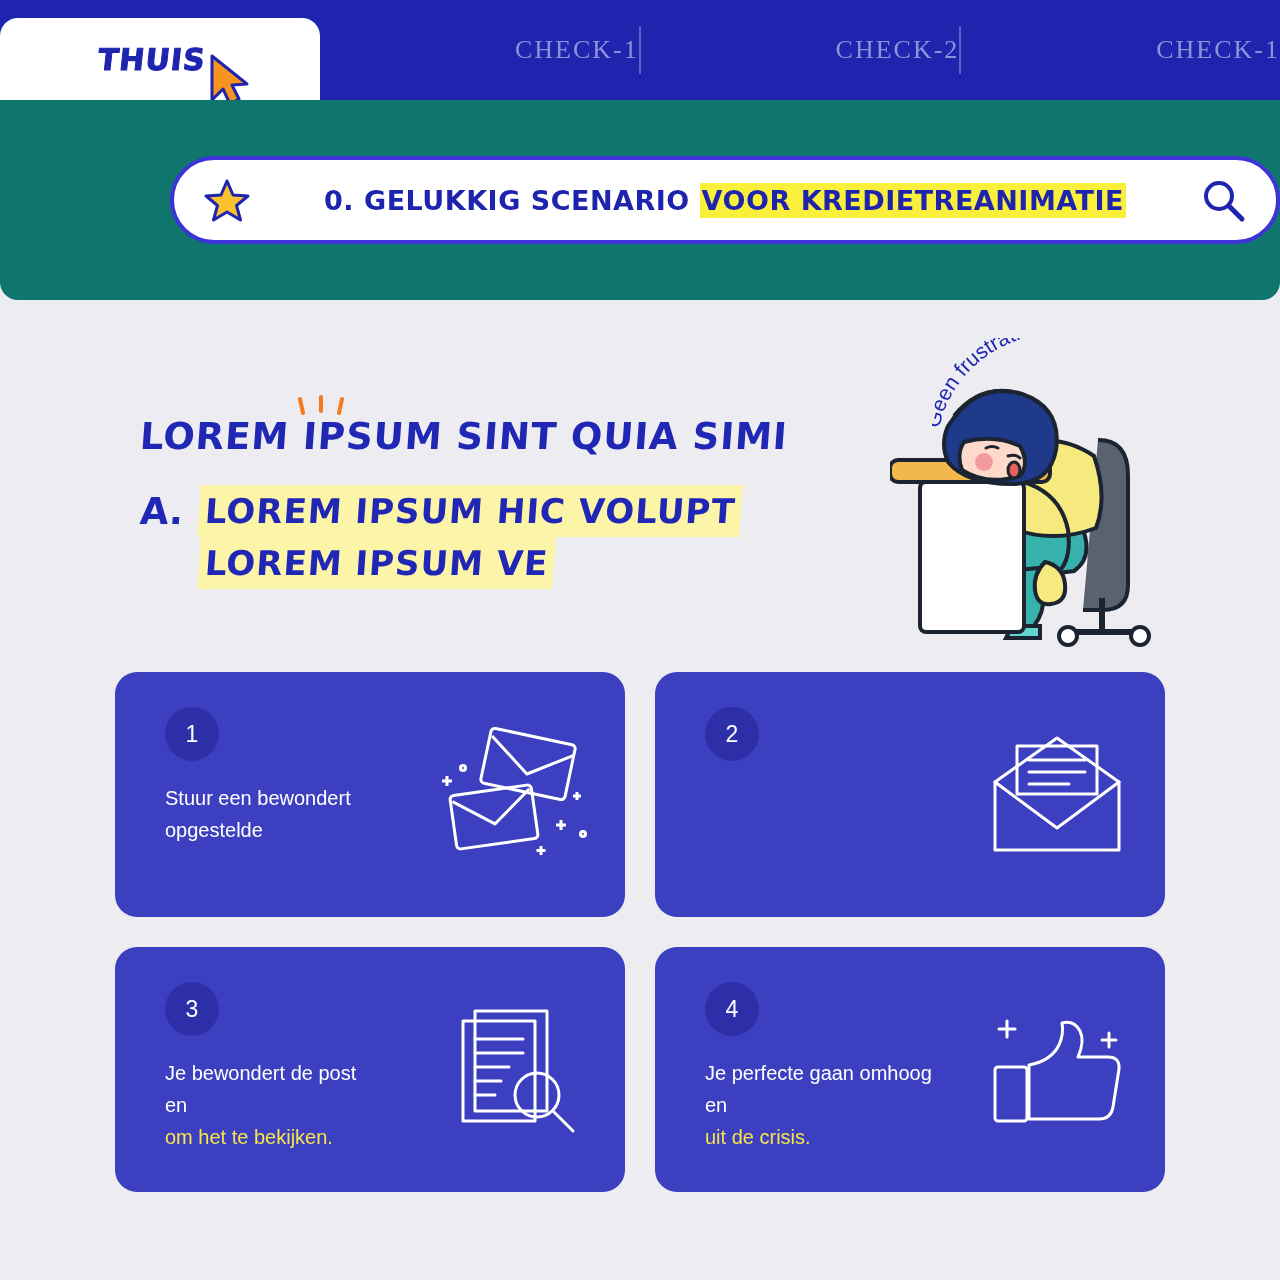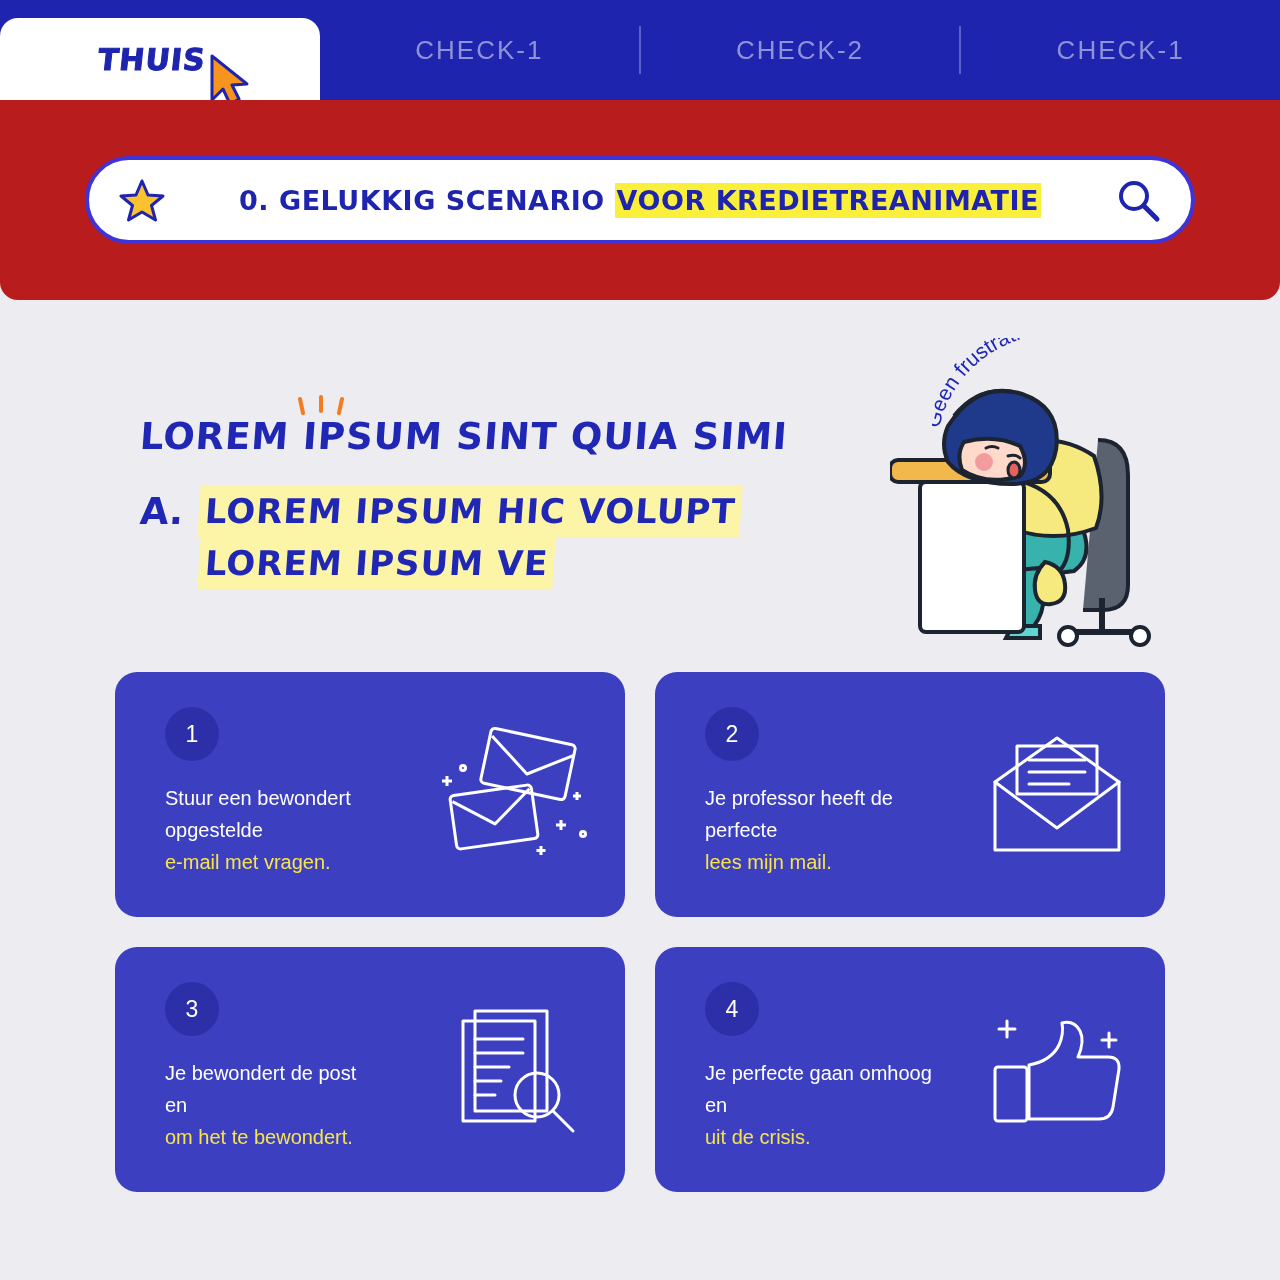--- a/index.html
+++ b/index.html
@@ -39,38 +39,38 @@
     position: absolute;
     left: 208px; top: 36px;
     width: 44px; height: 52px;
   }
   .tabs-rest {
     flex: 1; height: 100px;
     display: flex; align-items: center;
   }
   .tab-item {
     flex: 1;
-    text-align: center;
+    text-align: right;
     color: #8e93d8;
     font-size: 26px;
     letter-spacing: 2px;
-    font-family: Liberation Sans, sans-serif;
+    font-family: Liberation Serif, serif;
   }
   .tab-sep {
     width: 2px; height: 48px;
     background: #5a60c4;
   }
 
   
   .search-panel {
     position: absolute; top: 100px; left: 0;
     width: 1280px; height: 200px;
-    background: #b91c1c;
+    background: #0f766e;
     border-radius: 0 0 18px 18px;
-    display: flex; align-items: center; justify-content: center;
+    display: flex; align-items: center; justify-content: flex-end;
   }
   .search-box {
     width: 1110px; height: 88px;
     border: 4px solid #3d33d8;
     border-radius: 44px;
     display: flex; align-items: center;
     padding: 0 30px;
     background: #fff;
     position: relative;
   }
@@ -291,21 +291,20 @@
     </svg>
   </div>
 
   <div class="cards">
 
     <div class="card">
       <div class="card-num">1</div>
       <div class="card-text">
         <div>Stuur een bewondert</div>
         <div>opgestelde</div>
-        <div class="accent">e-mail met vragen.</div>
       </div>
       <div class="card-art">
         <svg viewBox="0 0 160 145" width="160" height="145">
           <g fill="none" stroke="#ffffff" stroke-width="3" stroke-linejoin="round">
             <rect x="48" y="12" width="86" height="56" rx="4" transform="rotate(12 91 40)"></rect>
             <path d="M50 20 L92 50 L134 22" transform="rotate(12 91 40)"></path>
             <rect x="16" y="66" width="82" height="54" rx="4" transform="rotate(-8 57 93)"></rect>
             <path d="M18 72 L57 100 L96 70" transform="rotate(-8 57 93)"></path>
             <path d="M10 52 l0 10 M5 57 l10 0"></path>
             <path d="M124 96 l0 10 M119 101 l10 0"></path>
@@ -313,43 +312,38 @@
             <path d="M104 122 l0 9 M99.5 126.5 l9 0"></path>
             <circle cx="26" cy="44" r="2.5"></circle>
             <circle cx="146" cy="110" r="2.5"></circle>
           </g>
         </svg>
       </div>
     </div>
 
     <div class="card">
       <div class="card-num">2</div>
-      <div class="card-text">
-        <div>Je professor heeft de</div>
-        <div>perfecte</div>
-        <div class="accent">lees mijn mail.</div>
-      </div>
       <div class="card-art">
         <svg viewBox="0 0 160 145" width="160" height="145">
           <g fill="none" stroke="#ffffff" stroke-width="3" stroke-linejoin="round" stroke-linecap="round">
             <path d="M40 22 L120 22 L120 70 L40 70 Z"></path>
             <path d="M52 36 L108 36 M52 48 L108 48 M52 60 L92 60"></path>
             <path d="M18 58 L80 14 L142 58 L142 126 L18 126 Z"></path>
             <path d="M18 58 L80 104 L142 58"></path>
           </g>
         </svg>
       </div>
     </div>
 
     <div class="card">
       <div class="card-num">3</div>
       <div class="card-text">
         <div>Je bewondert de post</div>
         <div>en</div>
-        <div class="accent">om het te bewondert.</div>
+        <div class="accent">om het te bekijken.</div>
       </div>
       <div class="card-art">
         <svg viewBox="0 0 160 145" width="160" height="145">
           <g fill="none" stroke="#ffffff" stroke-width="3" stroke-linejoin="round" stroke-linecap="round">
             <path d="M38 12 L110 12 L110 112 L38 112 Z"></path>
             <path d="M26 22 L98 22 L98 122 L26 122 Z"></path>
             <path d="M38 40 L86 40 M38 54 L86 54 M38 68 L72 68 M38 82 L64 82 M38 96 L58 96"></path>
             <circle cx="100" cy="96" r="22"></circle>
             <line x1="116" y1="112" x2="136" y2="132"></line>
           </g>

